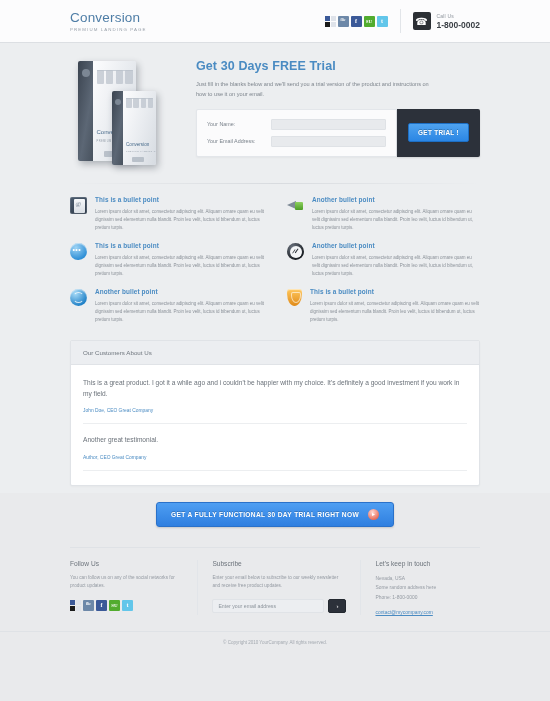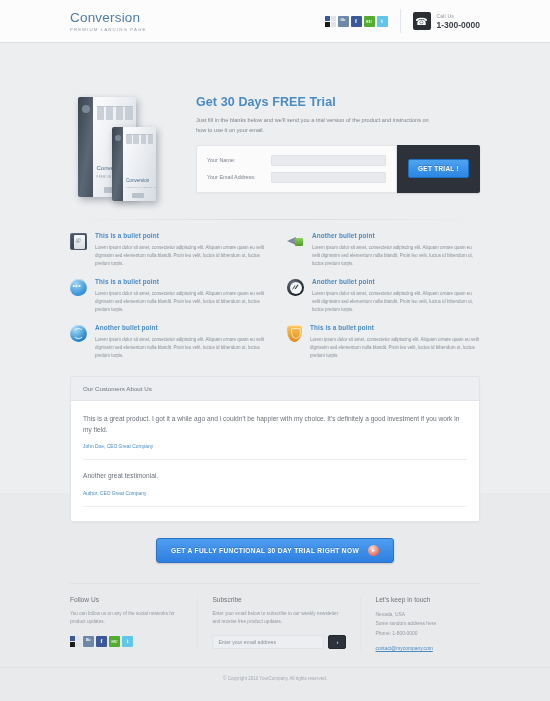--- a/index.html
+++ b/index.html
@@ -48,21 +48,21 @@
   .call-block { display:flex; align-items:center; gap:6px; }
   .phone-icon {
     width: 18px; height: 18px; background: #2b2f34; border-radius: 2px;
     display:flex; align-items:center; justify-content:center;
     color:#fff; font-size:10px;
   }
   .call-label { font-size:5px; color:#8d949c; letter-spacing:.2px; }
   .call-number { font-size:8.5px; color:#3a3f45; font-weight:bold; margin-top:1px;}
 
   
-  .hero { padding: 14px 70px 0; display:flex;margin-top:36px; }
+  .hero { padding: 14px 70px 0; display:flex; }
   .boxshot { width: 112px; height: 112px; position: relative; flex: none; }
   .box {
     position:absolute; border-radius:2px;
     box-shadow: 2px 3px 7px rgba(40,50,60,.33);
     overflow:hidden; display:flex;
   }
   .box-big { left:8px; top:4px; width:58px; height:100px; }
   .box-small { left:42px; top:34px; width:44px; height:74px; }
   .box-spine { width: 26%; height:100%; background:linear-gradient(100deg,#3b4450,#5c6775 60%,#48525e); }
   .box-face {
@@ -250,21 +250,21 @@
         <div class="sico sico-flickr" style="font-size:3.6px">flic</div>
         <div class="sico sico-facebook">f</div>
         <div class="sico sico-stumbleupon" style="background:#52ac2f;font-size:5px">SU</div>
         <div class="sico sico-twitter">t</div>
       </div>
       <div class="hdr-divider"></div>
       <div class="call-block">
         <div class="phone-icon">☎</div>
         <div>
           <div class="call-label">Call Us</div>
-          <div class="call-number">1-300-0000</div>
+          <div class="call-number">1-800-0002</div>
         </div>
       </div>
     </div>
   </div>
 
   <div class="hero">
     <div class="boxshot">
       <div class="box box-big">
         <div class="box-spine">
             <div class="dot"></div>

